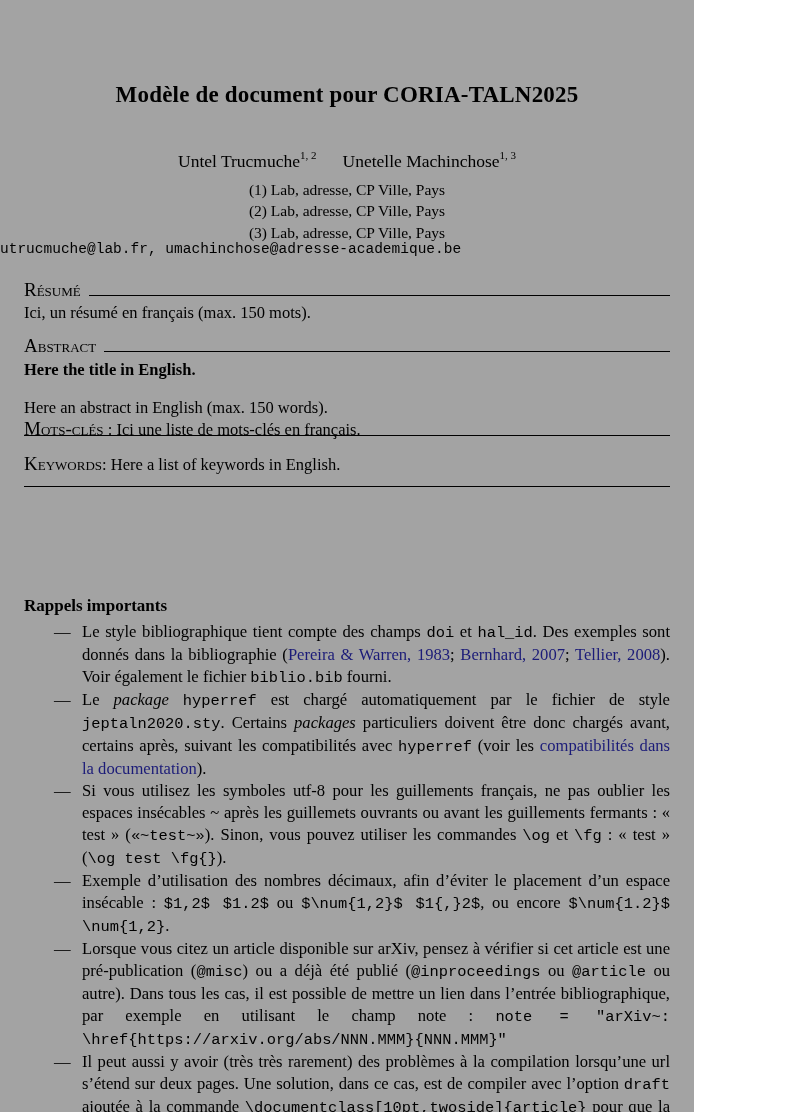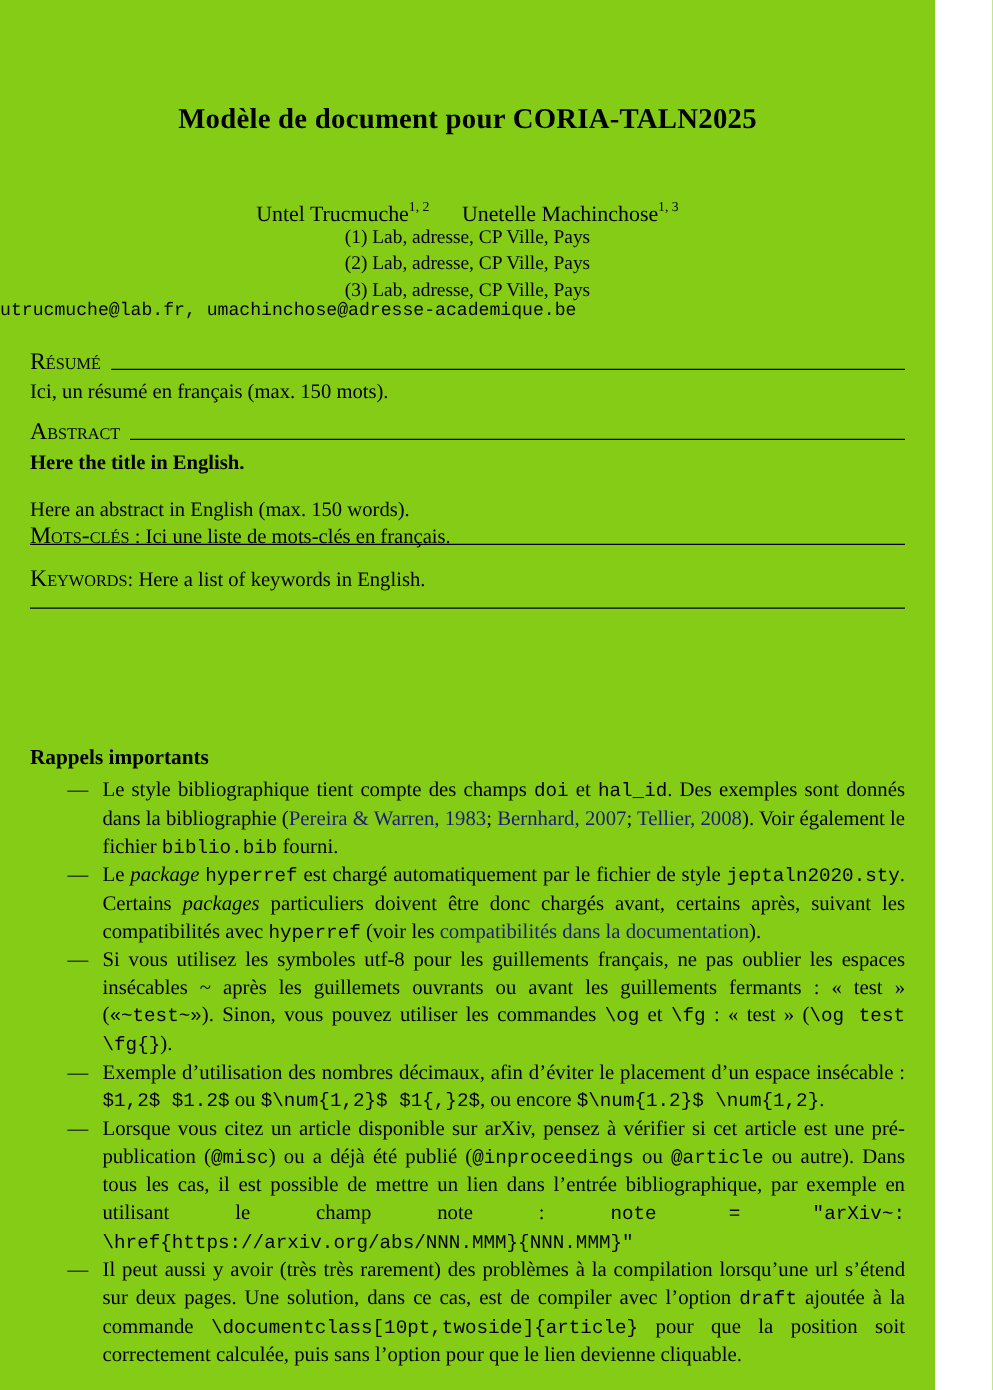--- a/index.html
+++ b/index.html
@@ -3,31 +3,31 @@
 <meta charset="utf-8">
 <style>
   html, body { margin: 0; padding: 0; }
   body {
     width: 794px; height: 1112px;
     background: #ffffff;
     font-family: "Liberation Serif", serif;
     color: #000;
     overflow: hidden;
   }
-  .page { position: relative; width: 748px; height: 1112px; background: #84cc16; }
+  .page { position: relative; width: 694px; height: 1112px; background: #a3a3a3; }
 
   
   .doc-title {
     position: absolute; top: 82px; left: 0; right: 0;
     text-align: center; font-size: 23px; font-weight: bold;
     letter-spacing: 0.2px;
   }
   .authors-line {
     position: absolute; top: 150px; left: 0; right: 0;
-    text-align: center; font-size: 17.5px; margin-top: 11px;
+    text-align: center; font-size: 17.5px;
   }
   .author { white-space: nowrap; }
   .author sup { font-size: 11px; position: relative; top: -1px; }
   .author-gap { display: inline-block; width: 26px; }
   .affiliations {
     position: absolute; top: 179px; left: 0; right: 0;
     text-align: center; font-size: 15.5px; line-height: 21.3px;
   }
   .emails {
     position: absolute; top: 241px; left: 0; right: 0;

